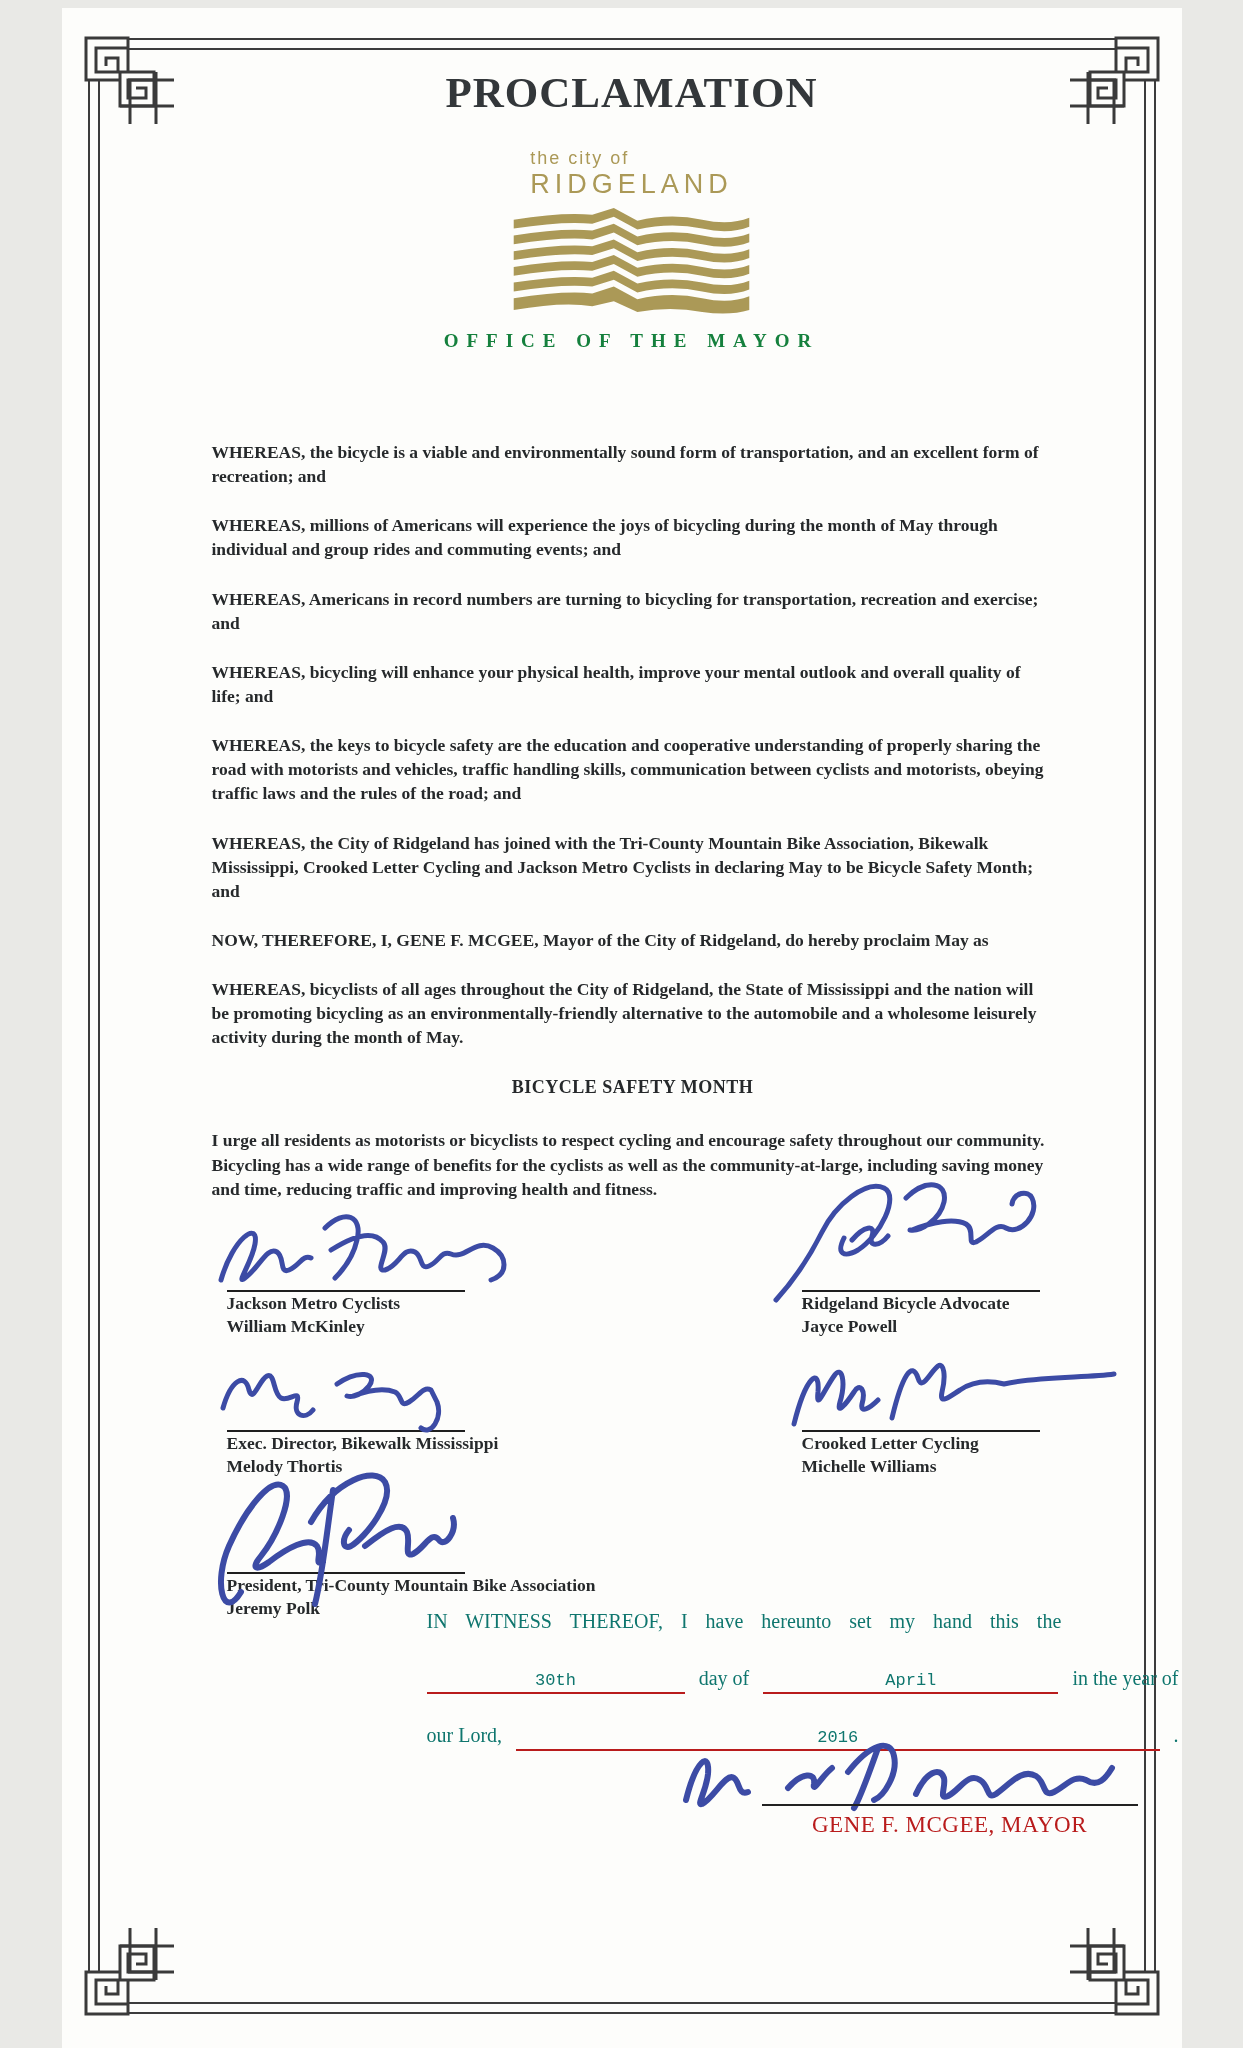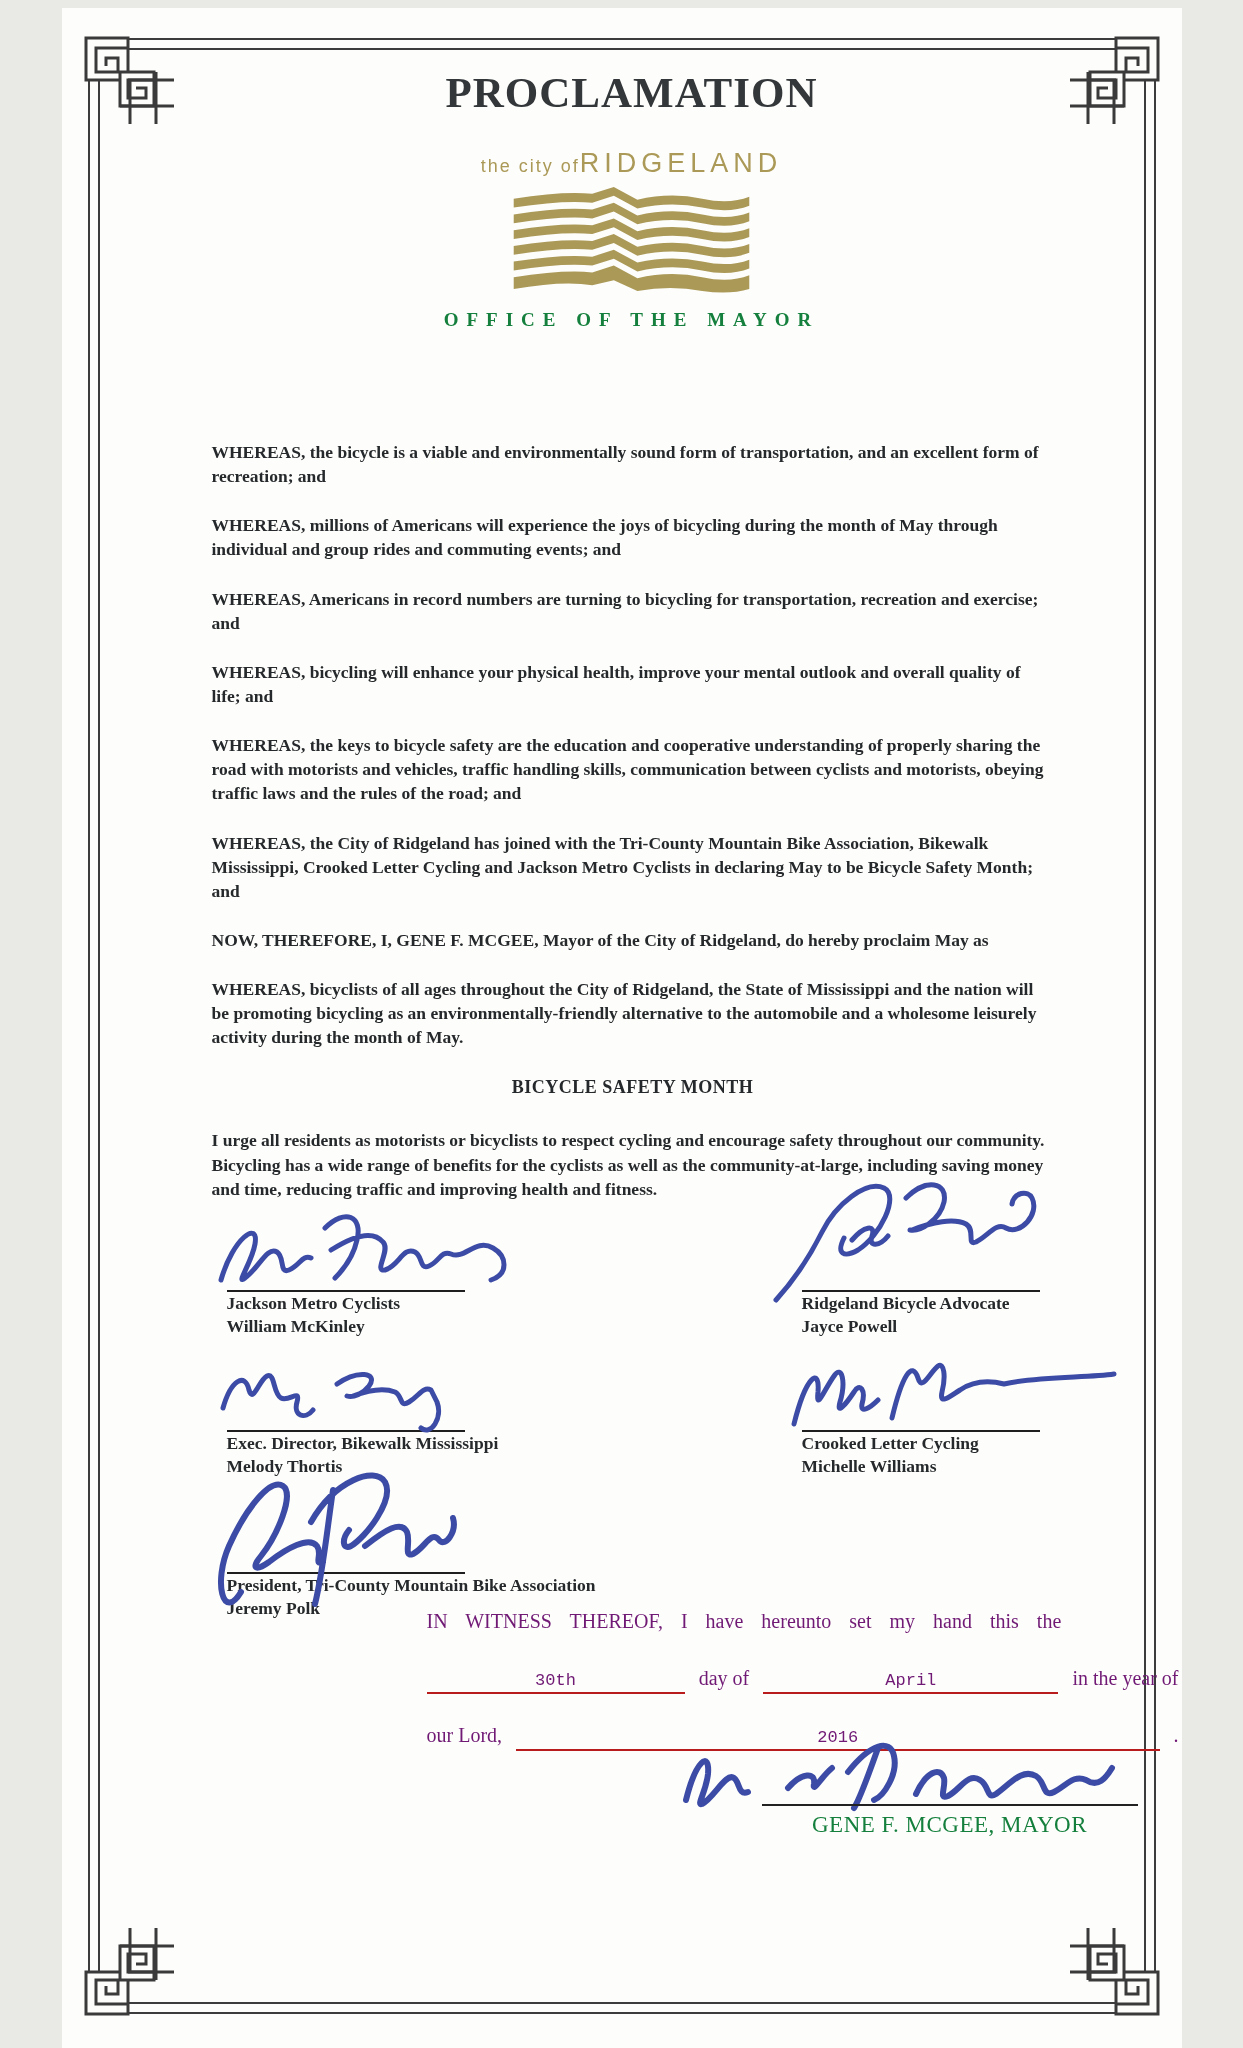--- a/index.html
+++ b/index.html
@@ -26,21 +26,21 @@
   
   .title{
     position:absolute;top:60px;left:150px;width:840px;
     text-align:center;font-size:43px;font-weight:bold;
     letter-spacing:1px;color:#33373a;margin:0;
   }
   .logo{
     position:absolute;top:140px;left:150px;width:840px;
     display:flex;flex-direction:column;align-items:center;
   }
-  .logo-words{display:flex;align-items:baseline;gap:0;font-family:"Liberation Sans",sans-serif;}
+  .logo-words{display:flex;align-items:baseline;gap:0;font-family:"Liberation Sans",sans-serif;flex-direction:column;}
   .logo-prefix{font-size:18px;letter-spacing:2px;}
   .logo-name{font-size:27px;letter-spacing:5px;}
   .logo-waves{margin-top:8px;}
   .office-line{
     margin-top:16px;font-size:19px;font-weight:600;
     letter-spacing:8px;color:#15803d;
   }
 
   
   .body-text{
@@ -55,37 +55,37 @@
 
   
   .sig-block{position:absolute;width:420px;}
   .sig-art{position:relative;height:74px;}
   .sig-art svg{position:absolute;left:-14px;bottom:-14px;overflow:visible;}
   .sig-rule{width:238px;border-bottom:2px solid #1e1e1e;}
   .sig-org,.sig-name{font-size:17.5px;font-weight:bold;line-height:1.32;}
   .ink{stroke-linecap:round;stroke-linejoin:round;fill:none;}
 
   
-  .witness{position:absolute;left:365px;top:1602px;width:752px;font-size:20px;color:#701a75;}
+  .witness{position:absolute;left:365px;top:1602px;width:752px;font-size:20px;color:#0f766e;}
   .witness-line1{white-space:nowrap;word-spacing:13px;}
   .witness-line2{display:flex;justify-content:space-between;align-items:baseline;margin-top:34px;}
   .witness-line3{display:flex;align-items:baseline;gap:14px;margin-top:30px;}
   .blank{
     border-bottom:2px solid #b91c1c;text-align:center;
     font-family:"Liberation Mono",monospace;font-size:17px;
     padding-bottom:2px;
   }
   .blank.day{flex:0 0 258px;}
   .blank.month{flex:0 0 295px;}
   .blank.year{flex:1;}
   .mayor-sig{position:absolute;left:600px;top:1722px;}
   .mayor-rule{position:absolute;left:700px;top:1796px;width:376px;border-top:2px solid #222;}
   .mayor-name{
     position:absolute;left:700px;top:1804px;width:376px;
-    text-align:center;font-size:23px;letter-spacing:0.5px;color:#15803d;
+    text-align:center;font-size:23px;letter-spacing:0.5px;color:#b91c1c;
   }
 </style>
 </head>
 <body>
 
 <div class="page">
 
   <div class="frame-outer"></div>
   <div class="frame-inner"></div>
 

